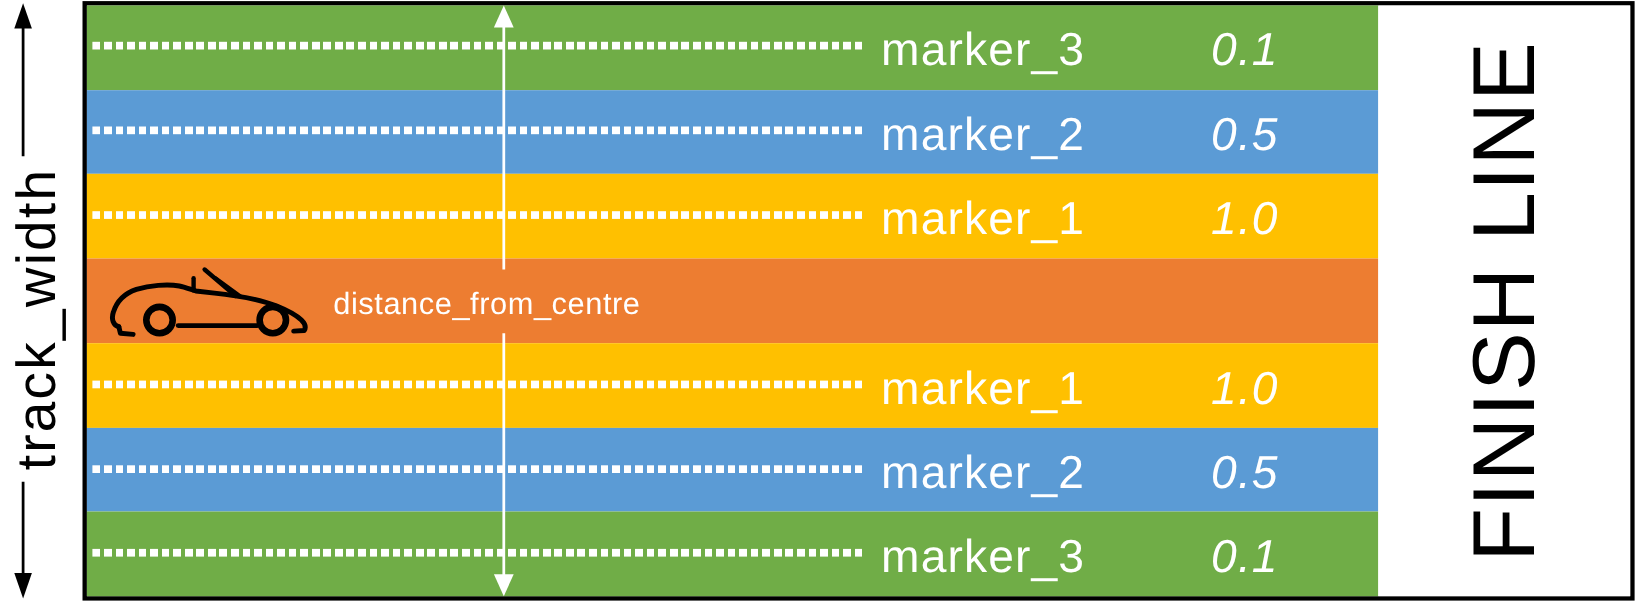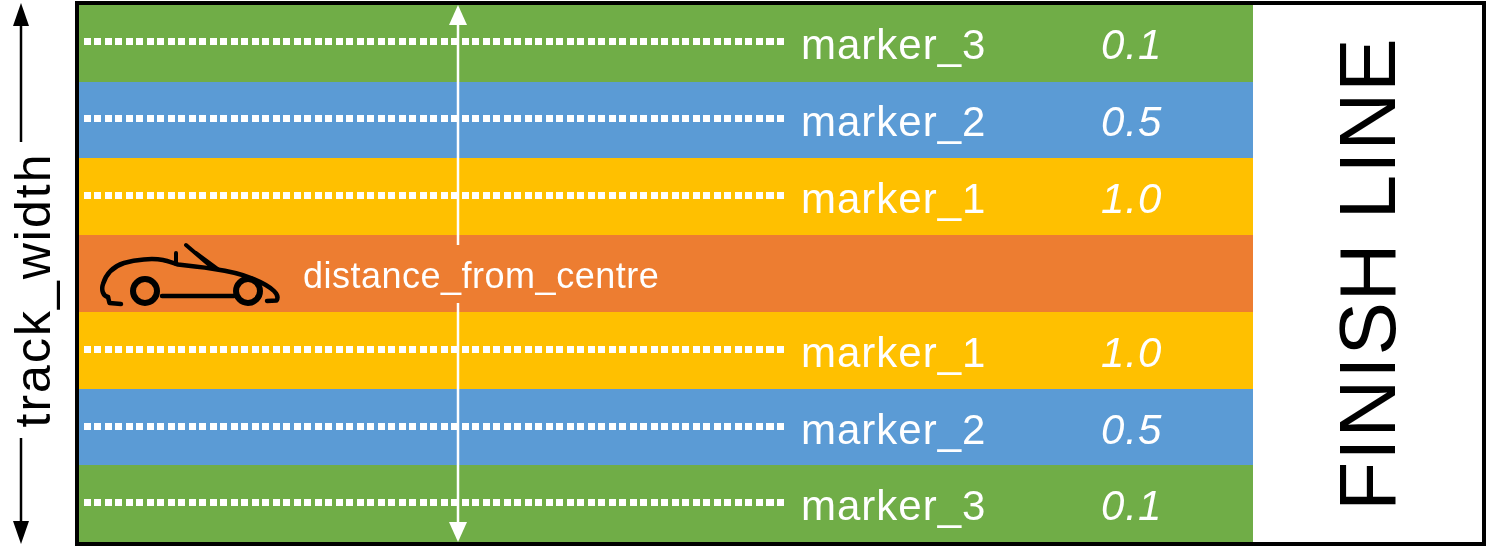--- a/index.html
+++ b/index.html
@@ -54,21 +54,21 @@
 
   
   .center-arrow{position:absolute;left:444px;top:4px;}
 
   
   .car{position:absolute;left:98px;top:239px;}
 
   
   .dist-label{
     position:absolute;left:303px;top:276px;transform:translateY(-50%);
-    color:#fff;font-size:36px;letter-spacing:0.5px;white-space:nowrap;line-height:1;
+    color:#fff;font-size:28px;letter-spacing:0.5px;white-space:nowrap;line-height:1;
   }
 </style>
 </head>
 <body>
 
 <div class="stage">
 
   <svg class="tw-arrows" width="46" height="547" viewBox="0 0 46 547">
     <polygon points="21,3 13,26 29,26" fill="#000"></polygon>
     <line x1="21" y1="24" x2="21" y2="142" stroke="#000" stroke-width="2.5"></line>

